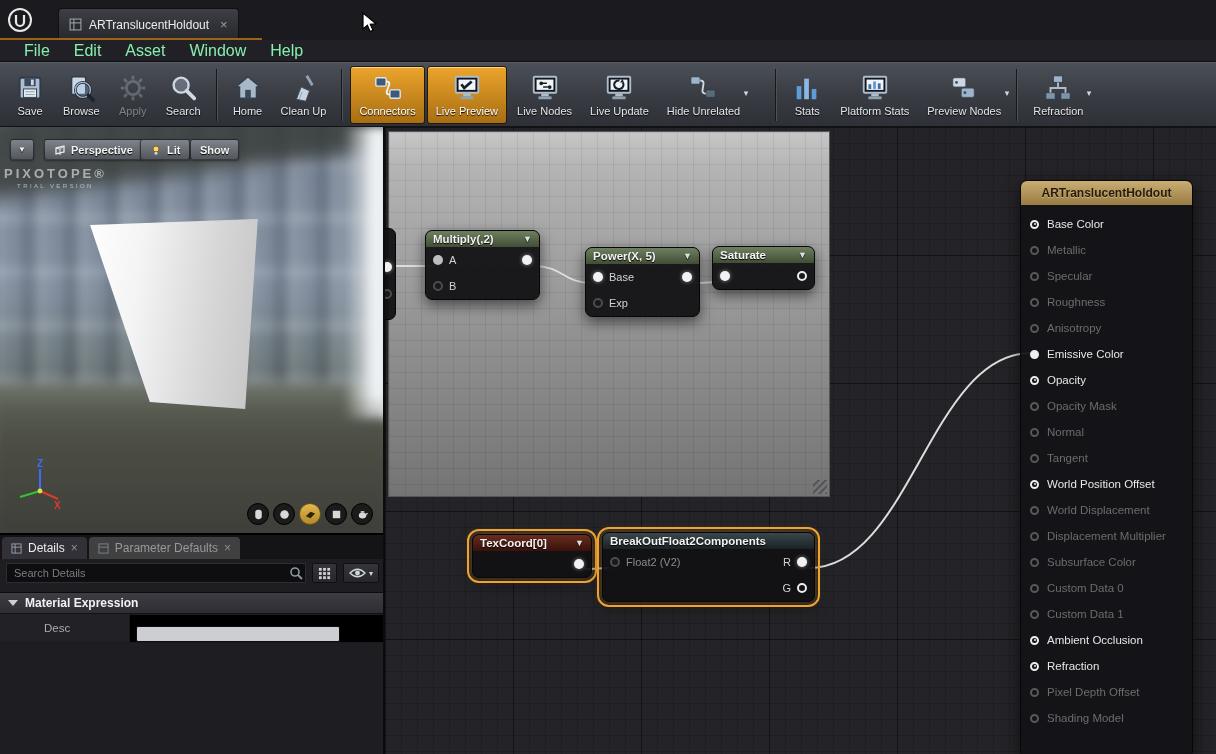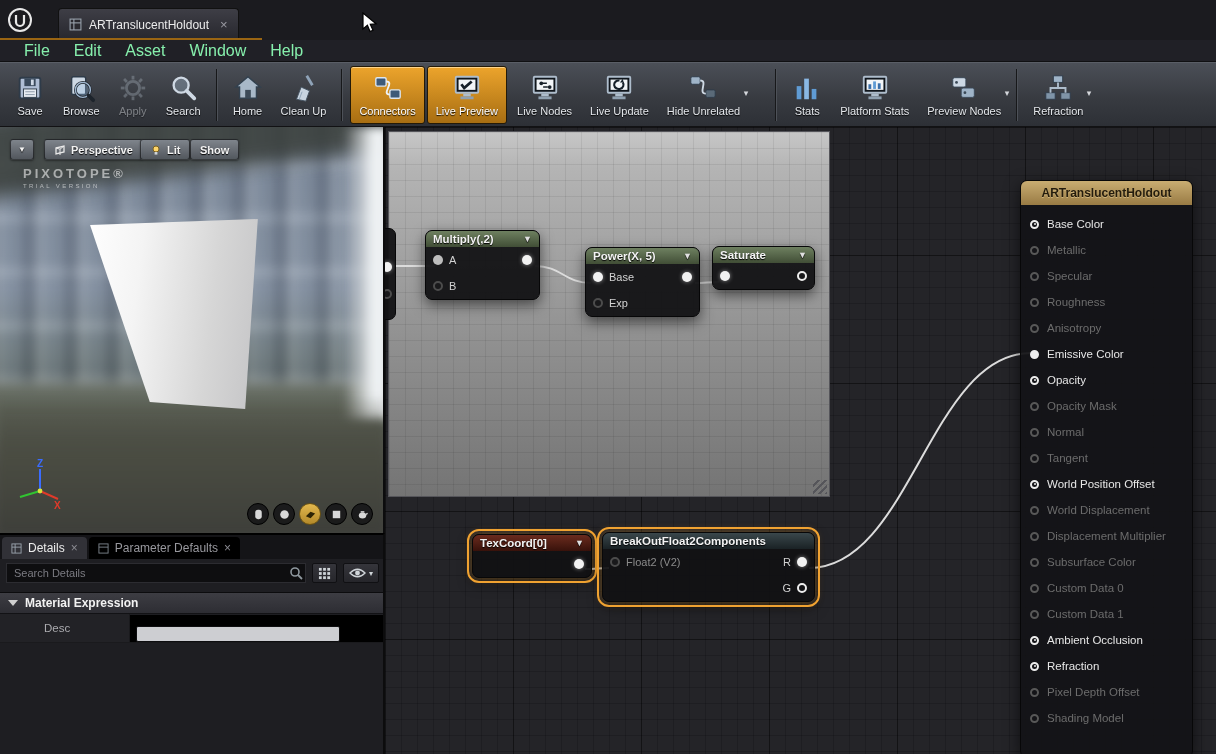--- a/index.html
+++ b/index.html
@@ -33,35 +33,35 @@
   
   .viewport{position:absolute;left:0;top:127px;width:385px;height:406px;overflow:hidden;background:#6b7480;border-right:2px solid #0c0c0d}
   .vp-bg{position:absolute;inset:0;background:linear-gradient(180deg,#8c95a2 0%,#99a2ad 40%,#7e867f 56%,#5c6156 70%,#4c4d46 84%,#434440 100%)}
   .vp-win{position:absolute;left:-20px;top:-20px;right:-20px;height:68%;filter:blur(6px);opacity:.8;background:repeating-linear-gradient(90deg,rgba(30,45,70,.35) 0 14px,rgba(205,218,232,.3) 14px 22px,rgba(115,135,160,.3) 22px 42px),repeating-linear-gradient(180deg,rgba(240,245,250,.4) 0 6px,rgba(55,70,92,.22) 6px 54px)}
   .vp-eave{position:absolute;left:-40px;top:-34px;width:120%;height:80px;background:#383d39;transform:rotate(-7deg);filter:blur(9px);opacity:.85}
   .vp-bright{position:absolute;right:-6px;top:0;width:46px;height:72%;background:linear-gradient(90deg,transparent,#eef1f3 65%);filter:blur(5px)}
   .vp-ground{position:absolute;left:0;right:0;bottom:0;height:34%;background:linear-gradient(180deg,rgba(90,95,80,0),#4a4c42 45%,#3e3f3a);filter:blur(3px)}
   .cup{position:absolute;left:85px;top:85px;width:180px;height:200px;clip-path:polygon(2.8% 6.5%,96% 3.5%,89% 98.5%,36% 95%);background:linear-gradient(97deg,#ffffff 0%,#f4f4f4 30%,#d6d6d6 68%,#c2c2c4 100%)}
   .vbtn{position:absolute;height:21px;border-radius:3px;background:linear-gradient(180deg,rgba(132,138,146,.92),rgba(84,89,96,.92));border:1px solid rgba(0,0,0,.55);color:#f2f2f2;font-size:11px;font-weight:bold;display:inline-flex;align-items:center;gap:5px;padding:0 9px;text-shadow:0 1px 1px #000;box-shadow:0 1px 2px rgba(0,0,0,.4)}
   .vbtn svg{width:12px;height:12px}
-  .watermark{position:absolute;left:23px;top:39px;color:rgba(255,255,255,.55);text-align:left}
+  .watermark{position:absolute;left:4px;top:39px;color:rgba(255,255,255,.55);text-align:center}
   .watermark .l1{font-size:13px;letter-spacing:3px;font-weight:bold}
   .watermark .l2{font-size:6px;letter-spacing:2.4px;margin-top:2px}
   .gizmo{position:absolute;left:10px;top:330px}
   .shape-row{position:absolute;right:10px;top:376px;display:flex;gap:4px}
   .sbtn{width:22px;height:22px;border-radius:50%;background:rgba(18,18,20,.8);border:1px solid #000;display:flex;align-items:center;justify-content:center;color:#d8d8d8}
   .sbtn.gold{background:linear-gradient(180deg,#e3b84e,#b3892a);color:#2e2406;border-color:#6b5212}
   .sbtn svg{width:13px;height:13px}
 
   
   .details{position:absolute;left:0;top:533px;width:385px;height:221px;background:#1e1e22;border-top:2px solid #000;border-right:2px solid #0c0c0d}
   .dtabs{position:absolute;left:0;top:0;width:100%;height:24px;background:#141417;display:flex;align-items:flex-end;padding-left:2px;gap:2px}
   .dtab{height:22px;display:flex;align-items:center;gap:6px;padding:0 9px;border-radius:4px 4px 0 0;font-size:12px}
   .dtab.on{background:#313137;color:#ececec}
-  .dtab.offt{background:#000000;color:#98989e}
+  .dtab.offt{background:#404040;color:#98989e}
   .dtab .x{font-size:12px;color:#8b8b92}
   .dsearch-row{position:absolute;left:6px;top:28px;display:flex;gap:6px;align-items:center}
   .dsearch{width:300px;height:20px;background:#0e0e10;border:1px solid #2c2c31;color:#bfbfbf;font-size:11px;padding:0 16px 0 7px;outline:none}
   .dsearch::placeholder{color:#7b7b82}
   .dsearch-ico{position:absolute;left:283px;top:3px}
   .dibtn{height:20px;background:linear-gradient(180deg,#35353b,#26262b);border:1px solid #101013;border-radius:2px;display:flex;align-items:center;gap:3px;padding:0 5px;color:#cfd4d8}
   .dsection{position:absolute;left:0;top:57px;width:100%;height:22px;background:linear-gradient(180deg,#3d3d43,#2d2d33);border-top:1px solid #0c0c0e;border-bottom:1px solid #121215;display:flex;align-items:center;gap:7px;padding-left:8px;font-weight:bold;color:#f2f2f2}
   .tri-down{width:0;height:0;border-left:5px solid transparent;border-right:5px solid transparent;border-top:6px solid #cfcfcf}
   .drow{position:absolute;left:0;top:80px;width:100%;height:28px;background:#000000;border-bottom:1px solid #1a1a1d;display:flex;align-items:flex-end}
   .drow .lbl{width:130px;padding-left:44px;color:#ababaf;font-size:11.5px;border-right:1px solid #1a1a1d;line-height:28px;height:28px;background:#222226}

